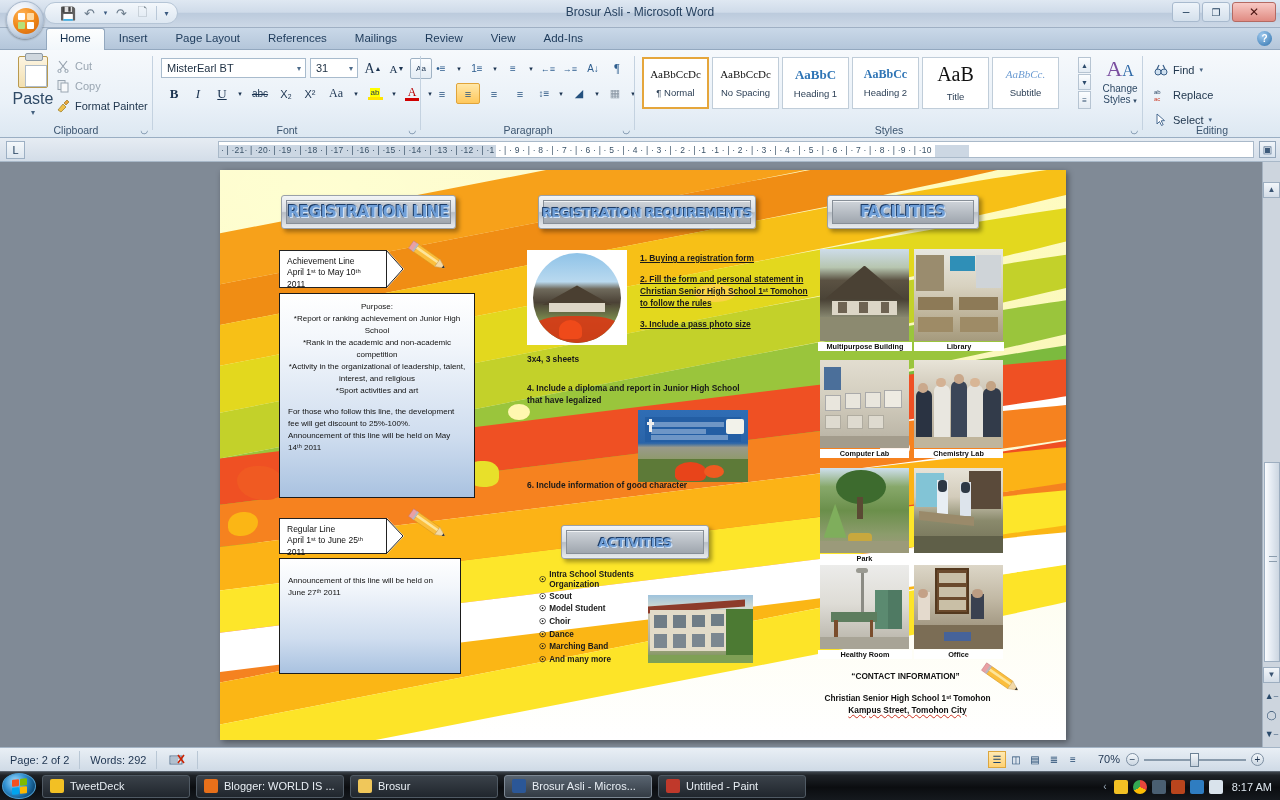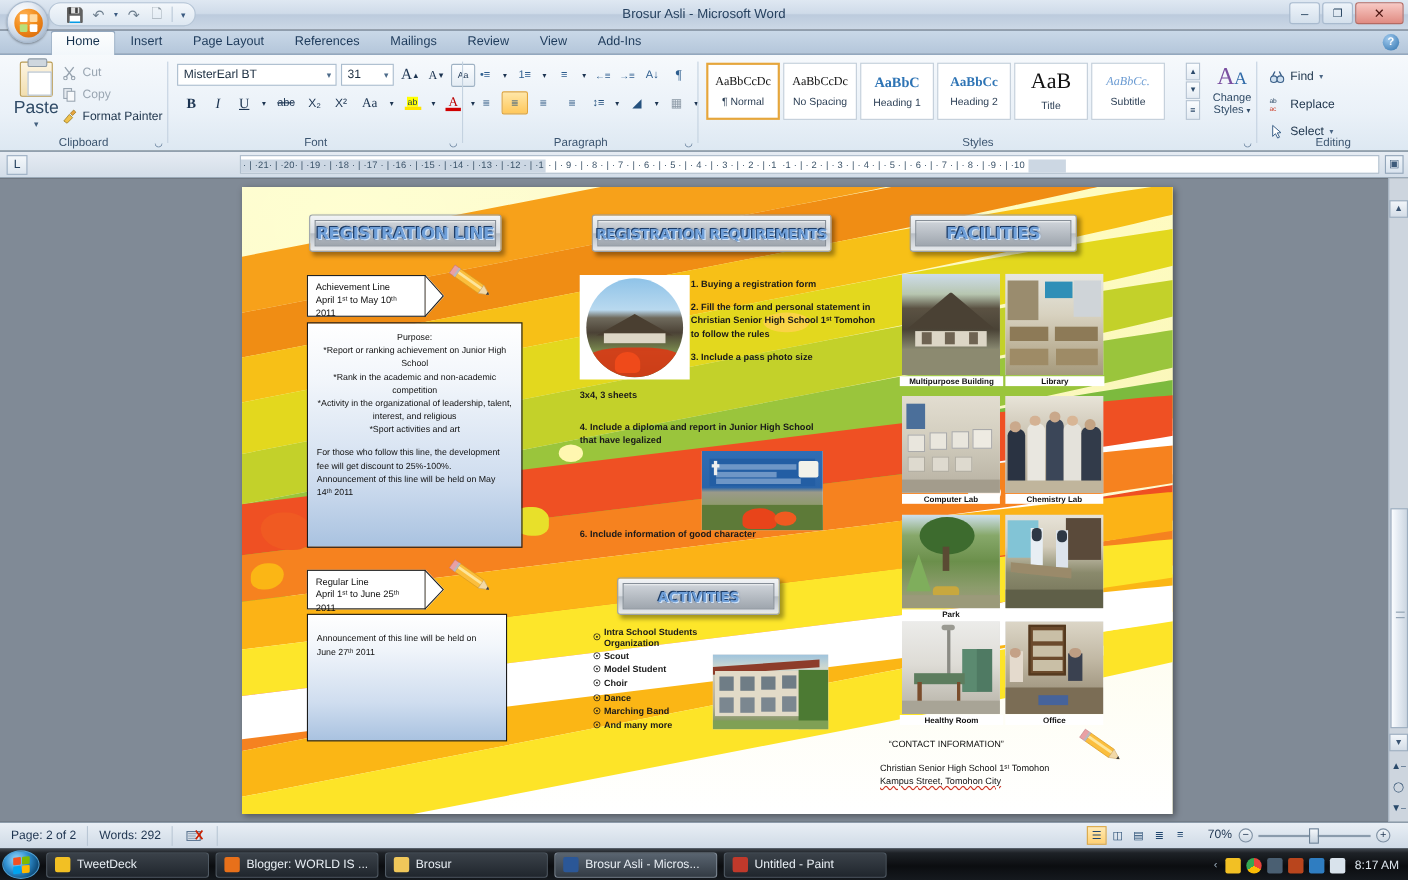--- a/index.html
+++ b/index.html
@@ -235,21 +235,21 @@
 
   .photo { position:absolute; overflow:hidden; background:#ddd; }
   .fac-cap {
     position:absolute; font-size:7.3px; font-weight:bold; color:#111;
     background:#fff; text-align:center;
   }
   .actlist { position:absolute; font-size:8.2px; font-weight:bold; color:#1a1a1a; line-height:1.55; }
   .actlist div { display:flex; align-items:center; gap:3px; }
   .bulletic { font-size:8px; color:#1a1a1a; }
   .contact {
-    position:absolute; text-align:left; font-size:8.3px; font-weight:normal; color:#111; line-height:1.45;
+    position:absolute; text-align:center; font-size:8.3px; font-weight:bold; color:#111; line-height:1.45;
   }
 
   
   .statusbar {
     position:absolute; left:0; top:747px; width:1280px; height:24px;
     background: linear-gradient(to bottom,#e9eff5,#cfdae6);
     border-top:1px solid #a4b5c6;
     font-size:11px; color:#1e3450;
     display:flex; align-items:center;
   }
@@ -673,21 +673,21 @@
 
       <div class="photo" style="left:307px;top:80px;width:100px;height:95px;background:#fff;">
         <div style="position:absolute;left:6px;top:3px;width:88px;height:90px;border-radius:50%;overflow:hidden;background:linear-gradient(to bottom,#8fc3e8 0%,#b9d9ef 32%,#6f6a5c 40%,#4b4236 55%,#7a8a4e 74%,#3f6b2e 100%);">
           <div style="position:absolute;left:10%;top:36%;width:80%;height:22%;background:#4a3f31;clip-path:polygon(0 100%,50% 0,100% 100%);"></div>
           <div style="position:absolute;left:18%;top:55%;width:64%;height:10%;background:#ddd6c6;"></div>
           <div style="position:absolute;left:0;bottom:0;width:100%;height:30%;background:#d83b16;border-radius:40% 40% 0 0;opacity:.92"></div>
           <div style="position:absolute;left:30%;bottom:4%;width:26%;height:22%;background:#ef4a1a;border-radius:50% 50% 20% 20%;"></div>
         </div>
       </div>
 
-      <div class="numlist" style="left:408px;top:83px;width:175px;">
+      <div class="numlist" style="left:420px;top:83px;width:175px;text-decoration:underline;">
         <p>1.  Buying  a registration form</p>
         <p>2.  Fill the form and personal statement in Christian  Senior High School  1ˢᵗ Tomohon  to follow  the rules</p>
         <p>3. Include  a pass photo  size</p>
       </div>
       <div class="numlist" style="left:307px;top:184px;width:190px;">
         <p>3x4, 3 sheets</p>
       </div>
       <div class="numlist" style="left:307px;top:213px;width:215px;">
         <p>4. Include  a diploma  and  report in Junior  High School that have legalized</p>
       </div>

